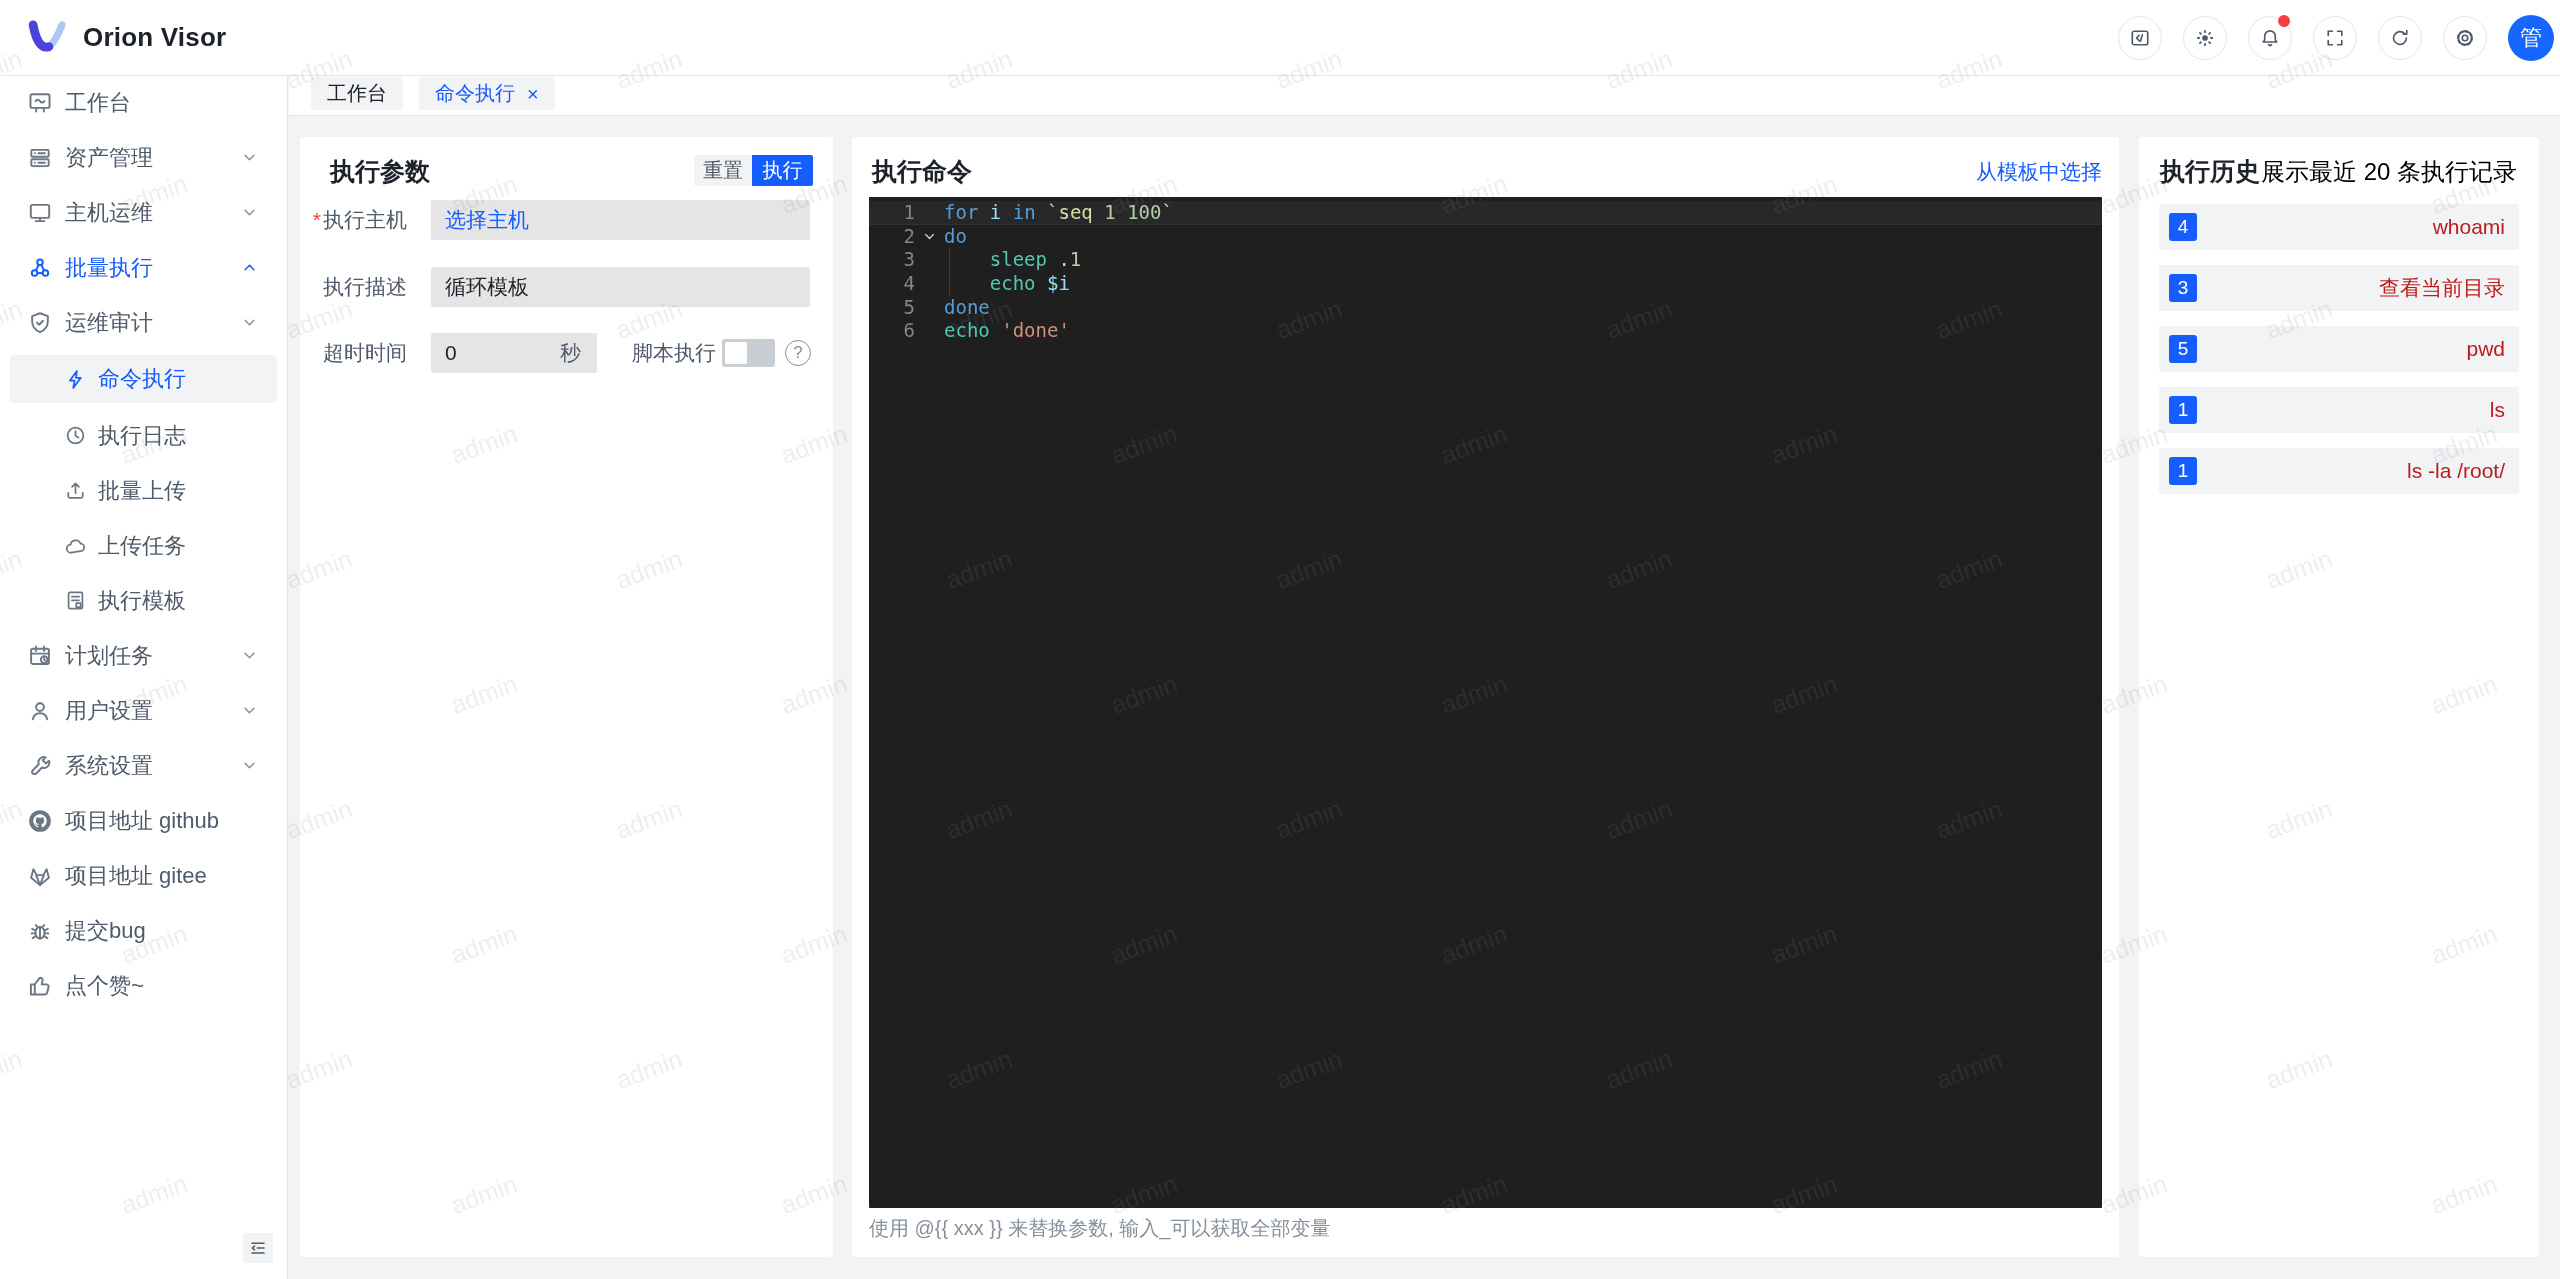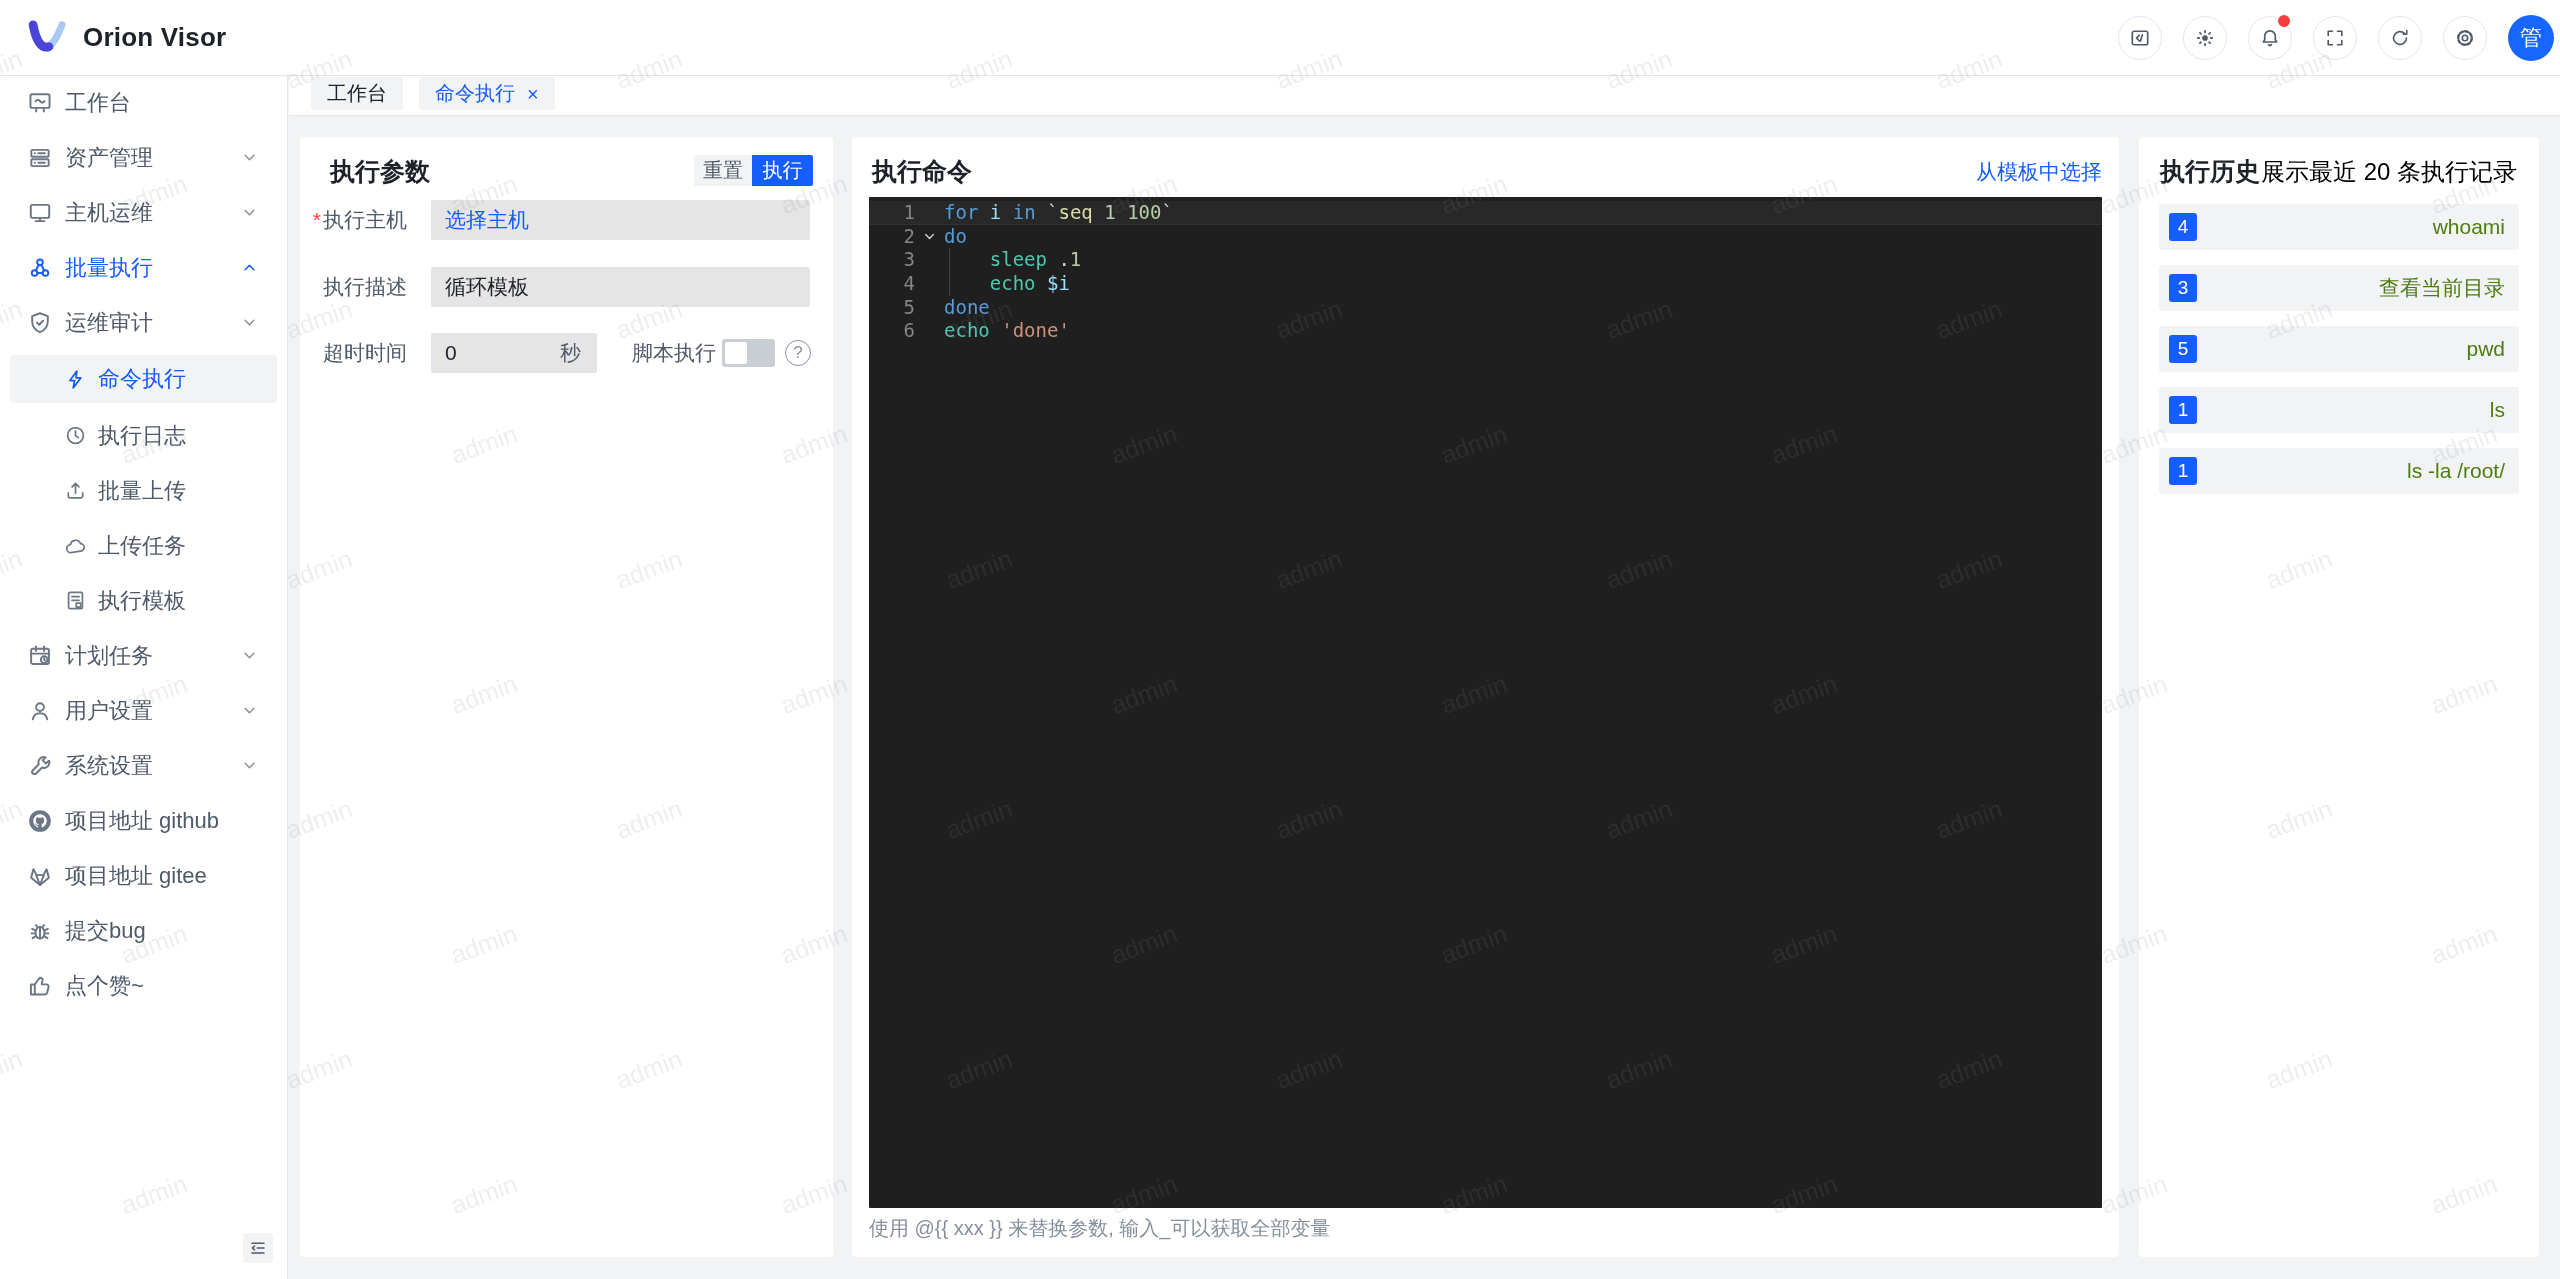--- a/index.html
+++ b/index.html
@@ -96,21 +96,21 @@
   .tk-yf{color:#dcdcaa}.tk-str{color:#ce9178}.tk-pl{color:#d4d4d4}
   .editor-hint { position:absolute; left:17px; top:1078px; font-size:20px; color:#86909c; }
 
   
   .history-head { display:flex; align-items:baseline; justify-content:space-between; padding:18px 22px 14px 21px; }
   .history-sub { font-size:24px; color:#000000; }
   #history-list { padding:2px 20px 0 20px; }
   .h-row { height:46px; margin-bottom:15px; background:#f2f3f5; border-radius:3px; display:flex; align-items:center; cursor:pointer; }
   .h-badge { width:28px; height:28px; margin-left:10px; border-radius:3px; background:#165dff; color:#fff;
              font-size:19px; display:flex; align-items:center; justify-content:center; }
-  .h-cmd { margin-left:auto; margin-right:14px; font-size:21px; color:#4d7c0f; }
+  .h-cmd { margin-left:auto; margin-right:14px; font-size:21px; color:#b91c1c; }
 
   
   #watermark { position:absolute; inset:0; overflow:hidden; pointer-events:none; z-index:40; }
   .wm { position:absolute; font-size:25px; color:rgba(125,133,143,0.14); transform:rotate(-20deg); white-space:nowrap; }
 
   .logo-svg { width:42px; height:36px; display:block; }
 </style>
 </head>
 <body>
 

